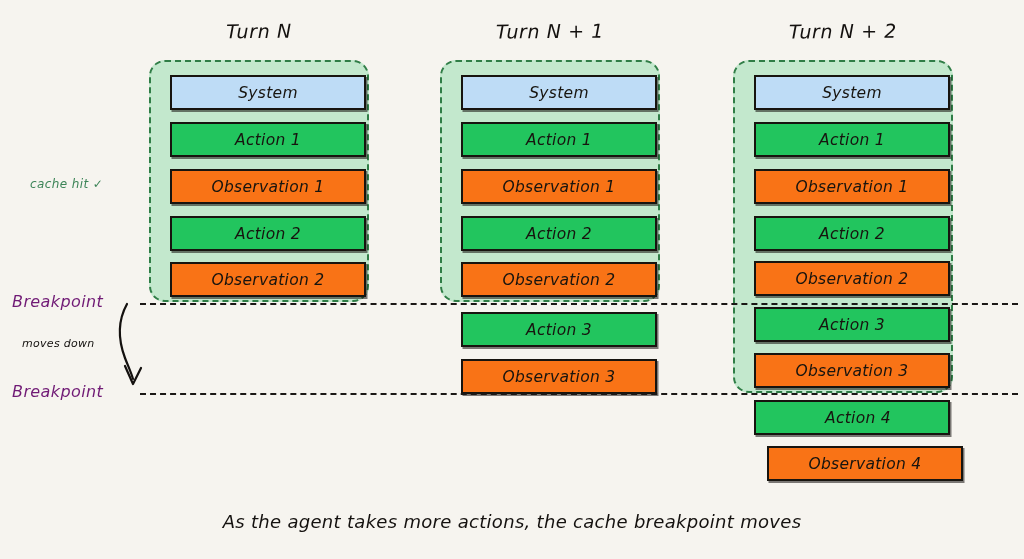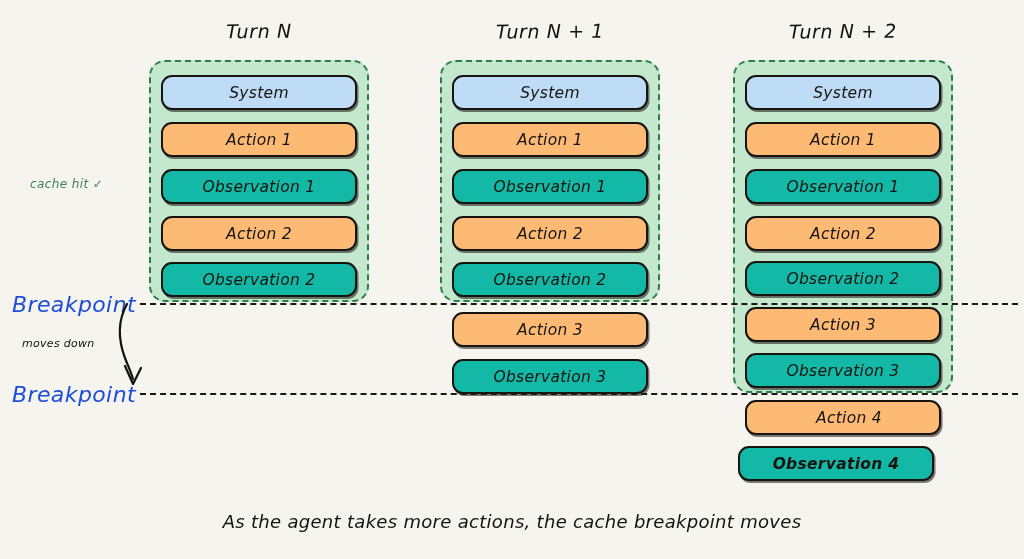--- a/index.html
+++ b/index.html
@@ -41,50 +41,51 @@
     border-radius: 16px;
     box-sizing: border-box;
     z-index: 1;
   }
 
   
   .msg {
     position: absolute;
     box-sizing: border-box;
     border: 2.2px solid #17140f;
-    border-radius: 11px;
+    border-radius: 0;
     display: flex;
     align-items: center;
     justify-content: center;
     font-family: "DejaVu Sans", sans-serif;
     font-size: 15.5px;
     font-style: italic;
     color: #17140f;
     letter-spacing: 0.3px;
     white-space: nowrap;
     z-index: 3;
     box-shadow: 1.5px 2px 0 rgba(20,17,15,0.55);
+    margin-left: 9px;
   }
   .msg.system { background: #bedcf6; }
-  .msg.action { background: #fdba74; }
-  .msg.observation { background: #14b8a6; }
+  .msg.action { background: #22c55e; }
+  .msg.observation { background: #f97316; }
 
   
   .breakpoint-line {
     position: absolute;
     height: 0;
     border-top: 2.4px dashed #1b1816;
     z-index: 6;
   }
   .breakpoint-label {
     position: absolute;
     font-family: "DejaVu Sans", sans-serif;
-    font-size: 22px;
+    font-size: 16px;
     font-style: italic;
-    color: #1d4ed8;
+    color: #701a75;
     white-space: nowrap;
     letter-spacing: 0.4px;
     z-index: 7;
   }
 
   
   .cache-hit {
     position: absolute;
     font-family: "DejaVu Sans", sans-serif;
     font-size: 12px;
@@ -152,21 +153,21 @@
   <div class="msg observation" style="left:452px; top:359px; width:196px; height:35px;">Observation 3</div>
 
   <div class="msg system" style="left:745px; top:75px;  width:196px; height:35px;">System</div>
   <div class="msg action" style="left:745px; top:122px; width:196px; height:35px;">Action 1</div>
   <div class="msg observation" style="left:745px; top:169px; width:196px; height:35px;">Observation 1</div>
   <div class="msg action" style="left:745px; top:216px; width:196px; height:35px;">Action 2</div>
   <div class="msg observation" style="left:745px; top:261px; width:196px; height:35px;">Observation 2</div>
   <div class="msg action" style="left:745px; top:307px; width:196px; height:35px;">Action 3</div>
   <div class="msg observation" style="left:745px; top:353px; width:196px; height:35px;">Observation 3</div>
   <div class="msg action" style="left:745px; top:400px; width:196px; height:35px;padding-left:12px;">Action 4</div>
-  <div class="msg observation" style="left:738px; top:446px; width:196px; height:35px;font-weight:bold;">Observation 4</div>
+  <div class="msg observation" style="left:758px; top:446px; width:196px; height:35px;">Observation 4</div>
 
   <div class="breakpoint-line" style="left:140px; top:303px; width:878px;"></div>
   <div class="breakpoint-line" style="left:140px; top:393px; width:878px;"></div>
 
   <div class="breakpoint-label" style="left:12px; top:292px;">Breakpoint</div>
   <div class="breakpoint-label" style="left:12px; top:382px;">Breakpoint</div>
 
   <div class="cache-hit" style="left:30px; top:177px;">cache hit ✓</div>
   <div class="moves-down" style="left:22px; top:337px;">moves down</div>
 

